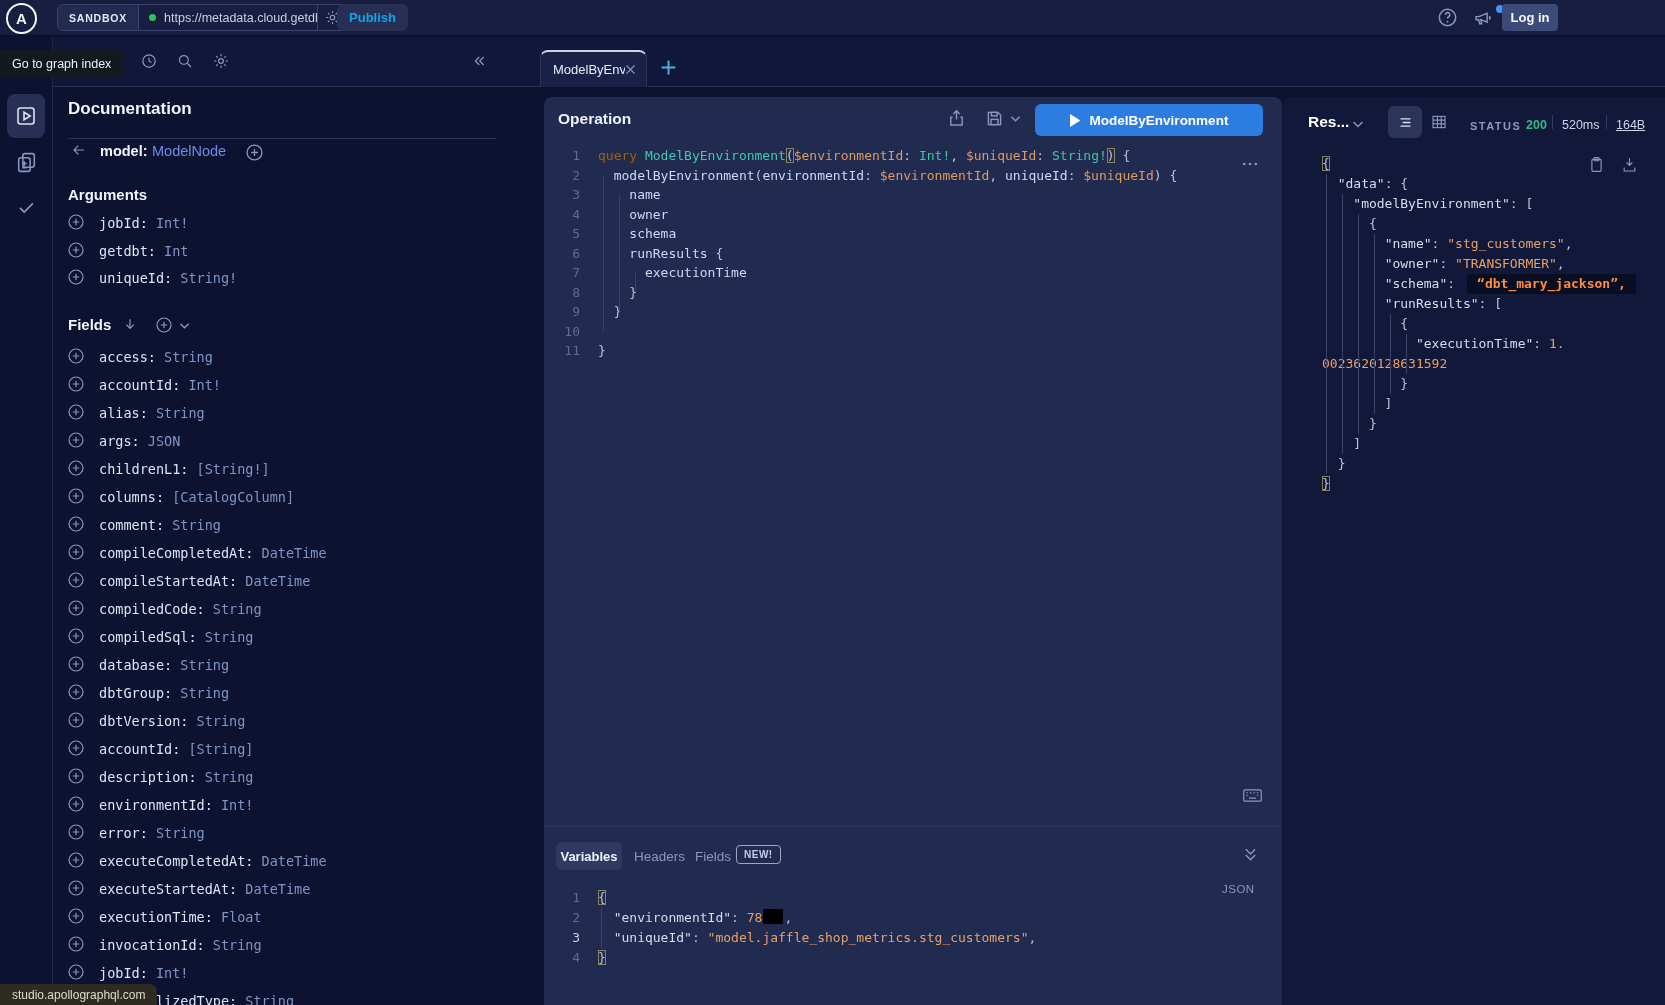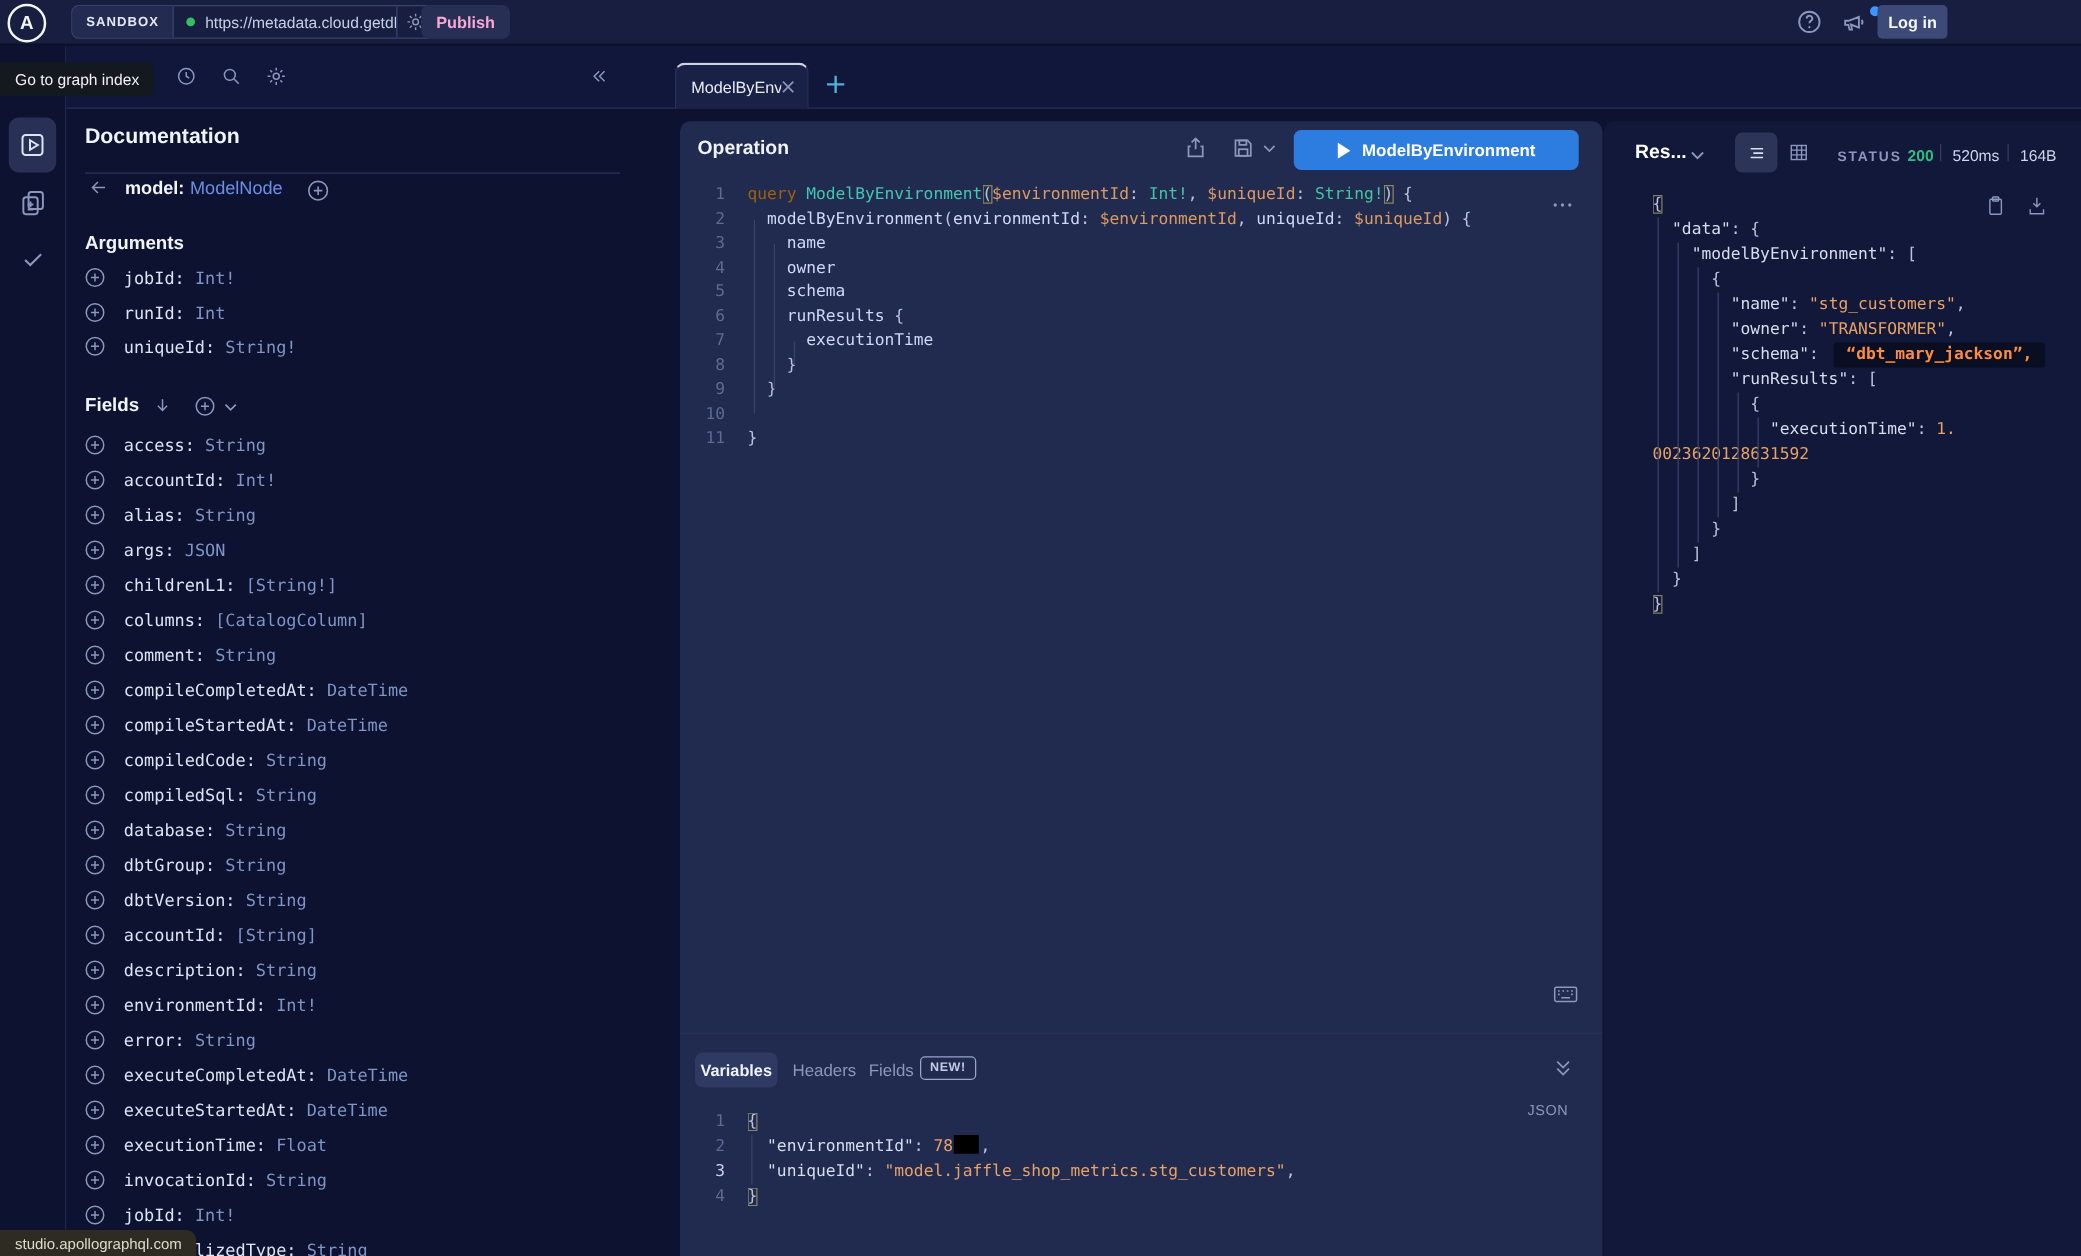--- a/index.html
+++ b/index.html
@@ -16,21 +16,21 @@
           display:flex; align-items:center; justify-content:center; font-weight:bold; font-size:15px; color:#f2f5fa; z-index:60; }
   .urlgroup { left:57px; top:4px; height:27px; display:flex; align-items:stretch;
               border:1px solid #3a4370; border-radius:6px; overflow:hidden; }
   .sandboxseg { display:flex; align-items:center; padding:0 11px; background:#232b50; border-right:1px solid #3a4370;
                 font-size:10.5px; font-weight:bold; letter-spacing:.8px; color:#e2e8f5; }
   .urlseg { display:flex; align-items:center; gap:8px; padding:0 10px; width:178px; overflow:hidden; }
   .greendot { width:7px; height:7px; border-radius:50%; background:#34c05e; flex:0 0 auto; }
   .urltext { font-size:12.5px; color:#c6cfe8; white-space:nowrap; }
   .gearseg { display:flex; align-items:center; padding:0 6px; border-left:1px solid #3a4370; }
   .pubbtn { left:337px; top:4px; width:71px; height:27px; background:#272f55; border-radius:6px;
-            color:#f9a8d4; font-weight:bold; font-size:13px; display:flex; align-items:center; justify-content:center; }
+            color:#0ea5e9; font-weight:bold; font-size:13px; display:flex; align-items:center; justify-content:center; }
   .loginbtn { left:1502px; top:4px; width:56px; height:27px; background:#3d4977; border-radius:4px;
               color:#f3f6fc; font-weight:bold; font-size:13px; display:flex; align-items:center; justify-content:center; }
   .megadot { left:1496px; top:5px; width:8px; height:8px; border-radius:50%; background:#3f95ff; }
 
   
   .toolbar { left:53px; top:37px; width:1612px; height:50px; background:#10173a; border-bottom:1px solid #272f55; }
   .tbicon { top:52px; }
 
   
   .rail { left:0; top:37px; width:53px; height:968px; background:#0c1230; border-right:1px solid #1f2747; }
@@ -220,21 +220,21 @@
           <circle cx="8" cy="8" r="7"></circle>
           <path d="M8 4.8v6.4M4.8 8h6.4"></path>
         </svg>
         <span><span class="fname">jobId: </span><span class="ftype">Int!</span></span>
       </div>
       <div class="doc-row" style="top: 27.5px; height: 27.5px;">
         <svg class="ic" width="16" height="16" viewBox="0 0 16 16" fill="none" stroke="currentColor" stroke-width="1.2">
           <circle cx="8" cy="8" r="7"></circle>
           <path d="M8 4.8v6.4M4.8 8h6.4"></path>
         </svg>
-        <span><span class="fname">runId: </span><span class="ftype">Int</span></span>
+        <span><span class="fname">getdbt: </span><span class="ftype">Int</span></span>
       </div>
       <div class="doc-row" style="top: 55px; height: 27.5px;">
         <svg class="ic" width="16" height="16" viewBox="0 0 16 16" fill="none" stroke="currentColor" stroke-width="1.2">
           <circle cx="8" cy="8" r="7"></circle>
           <path d="M8 4.8v6.4M4.8 8h6.4"></path>
         </svg>
         <span><span class="fname">uniqueId: </span><span class="ftype">String!</span></span>
       </div>
     </div>
   <div class="abs doc-sub" style="left:68px; top:316px;">Fields</div>
@@ -572,21 +572,21 @@
     <svg class="ic" width="18" height="18" viewBox="0 0 24 24" fill="none" stroke="currentColor" stroke-width="1.5">
         <rect x="4" y="4.5" width="16" height="15"></rect>
         <path d="M4 9.5h16M4 14.5h16M10 4.5v15M15 4.5v15"></path>
       </svg>
   </div>
   <span class="abs statuslbl" style="left:1470px; top:120px;">STATUS</span>
   <span class="abs statusval" style="left:1526px; top:118px;">200</span>
   <div class="abs vsep" style="left:1552px;"></div>
   <span class="abs metric" style="left:1562px; top:118px;">520ms</span>
   <div class="abs vsep" style="left:1606px;"></div>
-  <span class="abs metric" style="left:1616px; top:118px;">164B</span>
+  <span class="abs metric" style="left:1616px; top:118px;text-decoration:underline;">164B</span>
   <div class="abs" style="left:1588px; top:155px;">
     <svg class="ic" width="17" height="20" viewBox="0 0 24 26" fill="none" stroke="currentColor" stroke-width="1.6">
         <rect x="5.5" y="5" width="13" height="17" rx="1.5"></rect>
         <rect x="8.5" y="2.5" width="7" height="4.5" rx="1"></rect>
       </svg>
   </div>
   <div class="abs" style="left:1621px; top:155px;">
     <svg class="ic" width="17" height="20" viewBox="0 0 24 26" fill="none" stroke="currentColor" stroke-width="1.6">
         <path d="M12 3.5v10M8 9.5l4 4 4-4"></path>
         <path d="M4.5 16.5v5h15v-5"></path>

